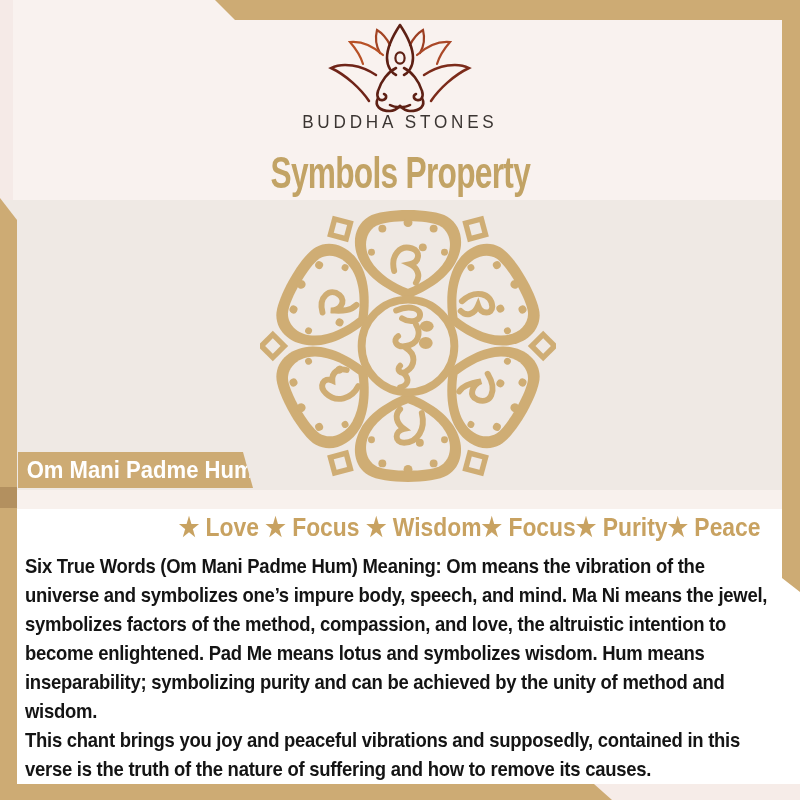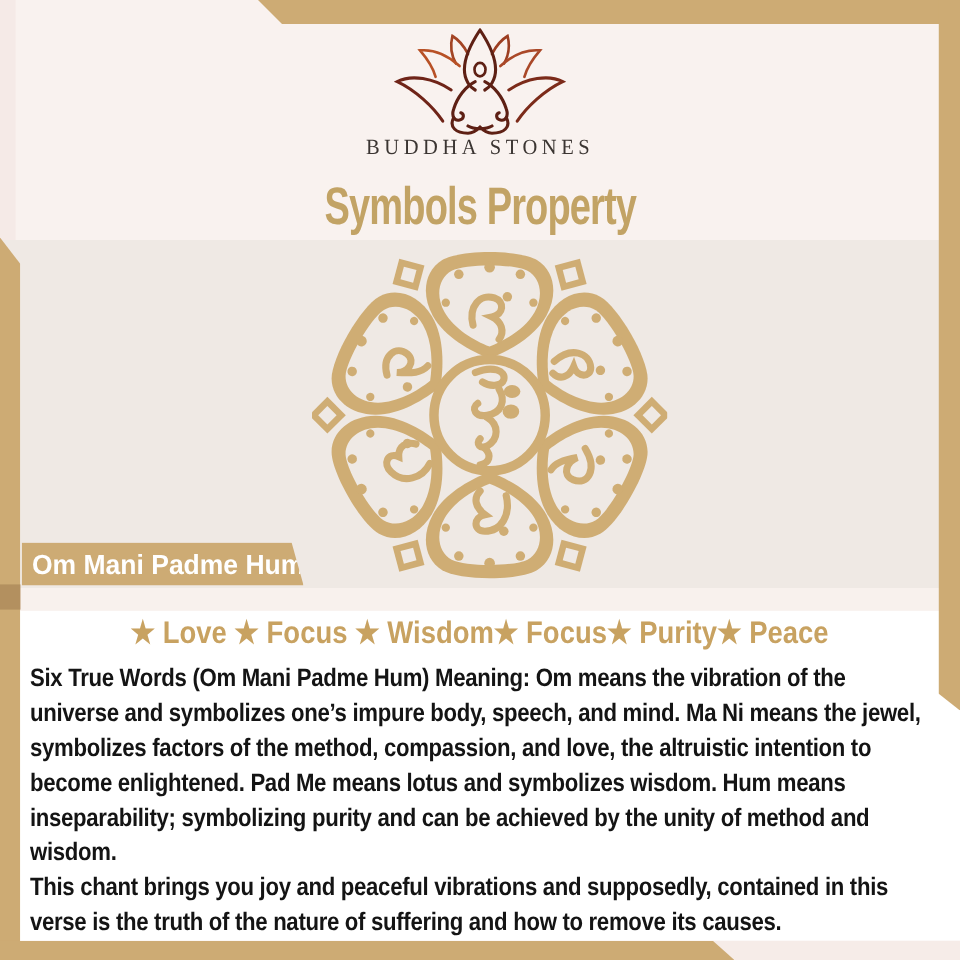--- a/index.html
+++ b/index.html
@@ -21,35 +21,35 @@
   .stripe-right{left:782px;top:0;width:18px;height:592px;background:#cdab74;
     clip-path:polygon(0 0,18px 0,18px 592px,0 578px);}
   .stripe-left{left:0;top:198px;width:17px;height:602px;background:#cdab74;
     clip-path:polygon(0 0,17px 22px,17px 602px,0 602px);}
   .block-dark{left:0;top:487px;width:17px;height:21px;background:#b3905f;}
   .band-bottom{left:0;top:784px;width:612px;height:16px;background:#cdab74;
     clip-path:polygon(0 0,594px 0,612px 16px,0 16px);}
   
   .logo{left:300px;top:18px;width:200px;height:100px;}
   .brand{left:0;top:112px;width:800px;text-align:center;
-    font-family:Liberation Serif, serif;font-size:18px;letter-spacing:4px;
+    font-family:Liberation Sans, sans-serif;font-size:18px;letter-spacing:4px;
     color:#3b3532;}
   .brand span{display:inline-block;transform:scaleX(.95);transform-origin:center;}
   .title{left:0;top:148px;width:800px;text-align:center;font-weight:bold;
     font-size:44px;color:#c2a365;letter-spacing:-1px;}
   .title span{display:inline-block;transform:scaleX(.72);transform-origin:center;white-space:nowrap;}
   
   .mandala{left:260px;top:198px;width:296px;height:296px;}
   
   .banner{left:18px;top:452px;width:235px;height:52px;background:#cdab74;
     clip-path:polygon(0 0,225px 0,235px 36px,0 36px);}
   .banner span{display:block;color:#ffffff;font-weight:bold;font-size:23px;
     line-height:36px;padding-left:9px;white-space:nowrap;transform:scaleX(.96);transform-origin:left center;}
   
-  .keywords{left:0;top:512px;width:800px;text-align:center;
+  .keywords{left:0;top:512px;width:800px;text-align:right;
     font-weight:bold;font-size:26px;color:#c8a261;}
   .keywords span{display:inline-block;transform:scaleX(.88);transform-origin:center;white-space:nowrap;}
   
   .bodytext{left:25px;top:551px;width:860px;color:#141414;font-weight:bold;
     font-size:21px;line-height:29px;letter-spacing:-.3px;
     transform:scaleX(.88);transform-origin:left top;}
   .bodytext .line{white-space:nowrap;height:29px;}
 </style>
 </head>
 <body>

